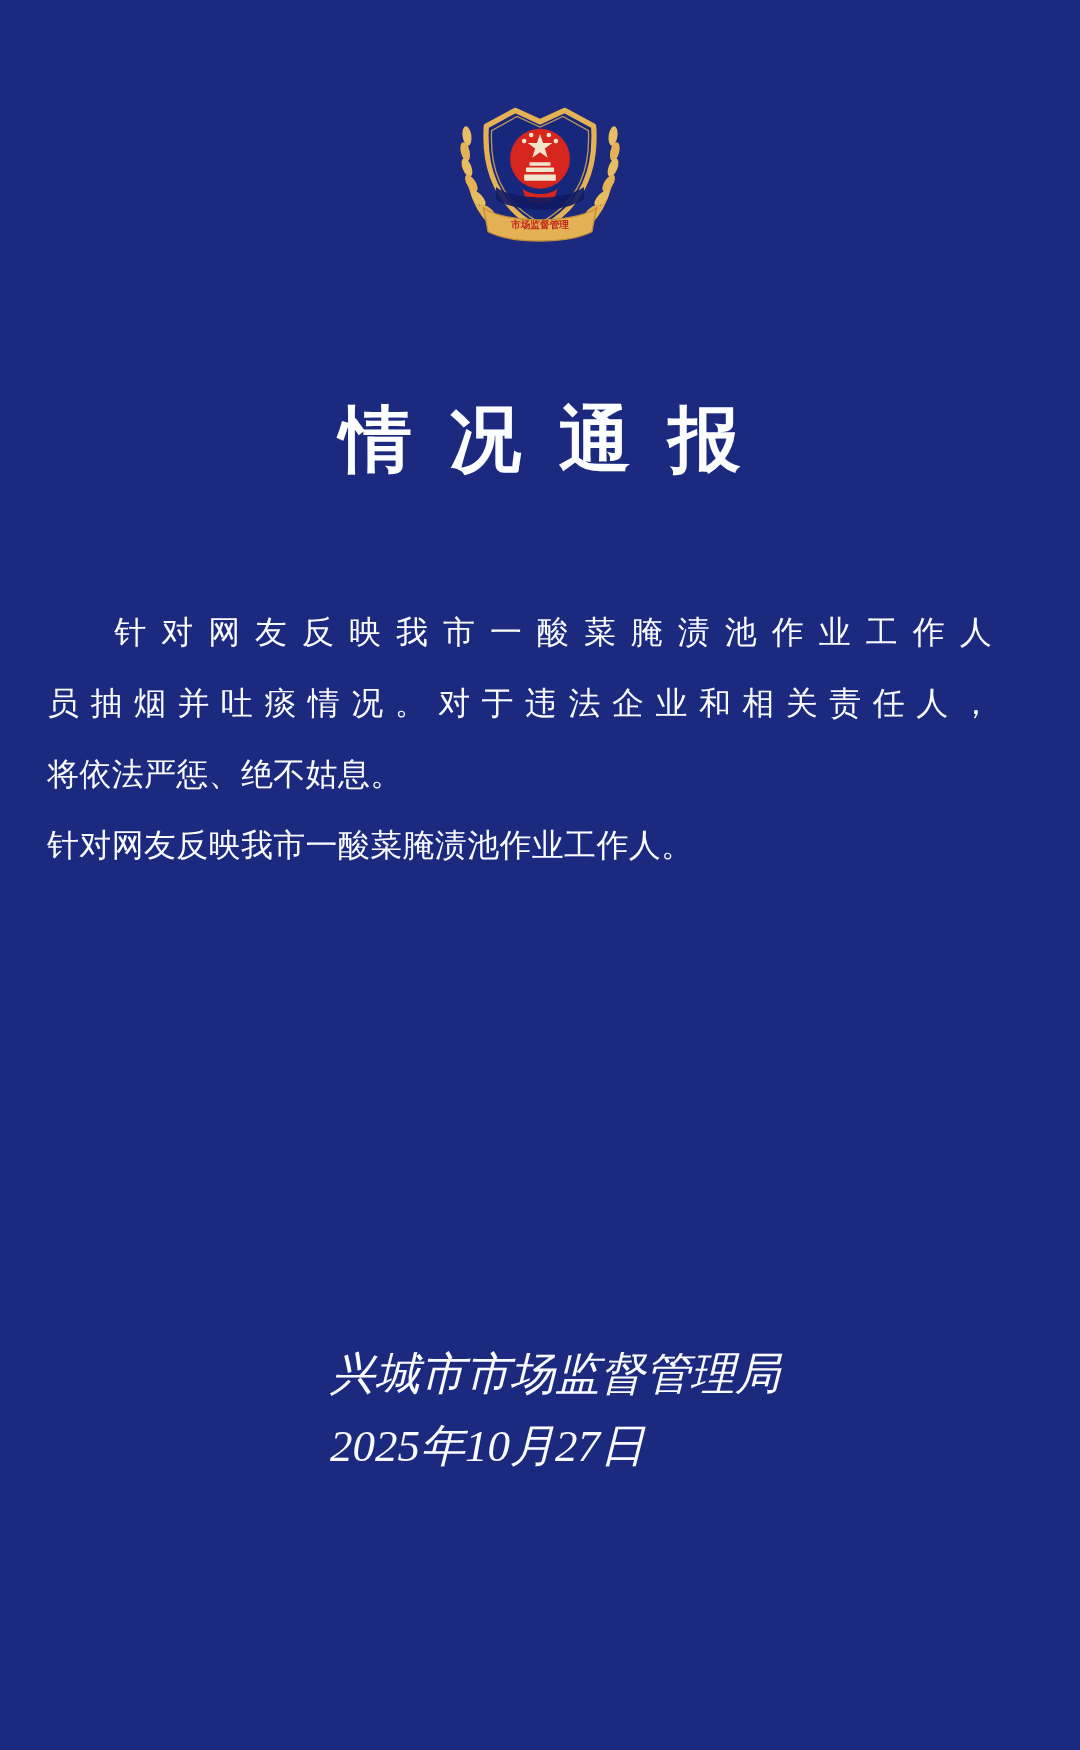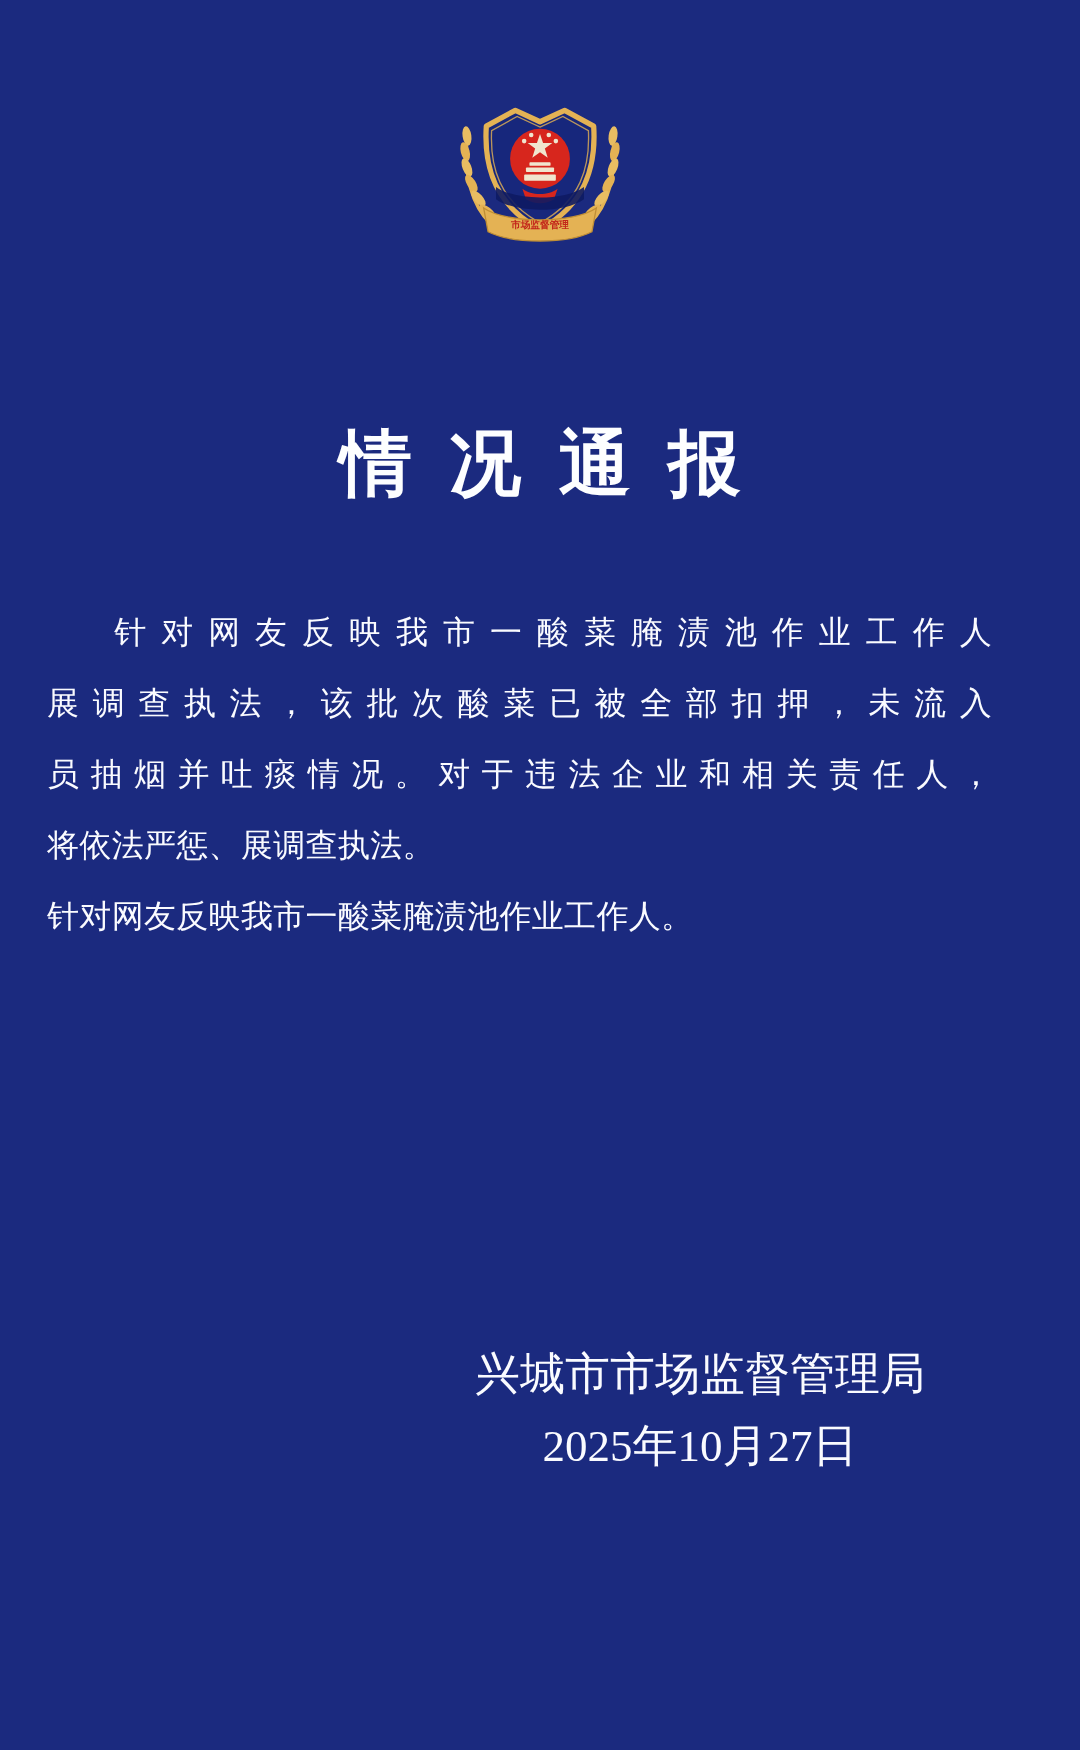--- a/index.html
+++ b/index.html
@@ -10,21 +10,21 @@
   }
   .page{position:absolute;inset:0;}
   
   .emblem{
     position:absolute;top:78px;left:50%;transform:translateX(-50%);
     width:176px;height:172px;
   }
   .emblem svg{display:block;width:100%;height:100%;}
   
   .title{
-    position:absolute;top:416px;left:0;width:1080px;
+    position:absolute;top:392px;left:0;width:1080px;
     text-align:center;color:#FDFEFF;
     font-family:"Liberation Sans","DejaVu Sans",sans-serif;
     font-size:72px;font-weight:bold;
     letter-spacing:.52em;text-indent:.52em;
     white-space:nowrap;
   }
   
   .notice-body{
     position:absolute;top:597px;left:47px;width:945px;
     color:#FAFBFF;
@@ -32,21 +32,21 @@
   .body-line{
     font-size:32px;line-height:71px;
     text-align:justify;white-space:nowrap;
     letter-spacing:.01em;
   }
   .body-line.fill{text-align-last:justify;white-space:normal;}
   .body-line.indent{text-indent:2.1em;}
   
   .sign-block{
     position:absolute;top:1338px;left:330px;width:740px;
-    text-align:center;color:#FAFBFF;
+    color:#FAFBFF;font-style:italic;
   }
   .sign-line{font-size:45px;line-height:72px;white-space:nowrap;}
 </style>
 </head>
 <body style="background: rgb(27, 42, 127);">
 
 <div class="page">
 
   <div class="emblem">
     <svg viewBox="0 0 200 180">
@@ -96,23 +96,22 @@
         <path d="M36,140 C62,158 138,158 164,140 L159,167 C132,181 68,181 41,167 Z" fill="#E4B254" stroke="#C08E35" stroke-width="1.5"></path>
         <text x="100" y="163" text-anchor="middle" font-size="11" font-weight="bold" fill="#C2251A">市场监督管理</text>
       </g>
     </svg>
   </div>
 
   <div class="title">情况通报</div>
 
   <div class="notice-body">
       <div class="body-line fill indent">针对网友反映我市一酸菜腌渍池作业工作人</div>
-      <div class="body-line fill">展调查执法，该批次酸菜已被全部扣押，未流入</div>
       <div class="body-line fill">员抽烟并吐痰情况。对于违法企业和相关责任人，</div>
-      <div class="body-line">将依法严惩、展调查执法。</div>
+      <div class="body-line">将依法严惩、绝不姑息。</div>
       <div class="body-line">针对网友反映我市一酸菜腌渍池作业工作人。</div>
     </div>
 
   <div class="sign-block">
     <div class="sign-line">兴城市市场监督管理局</div>
     <div class="sign-line">2025年10月27日</div>
   </div>
 
 </div>
 

